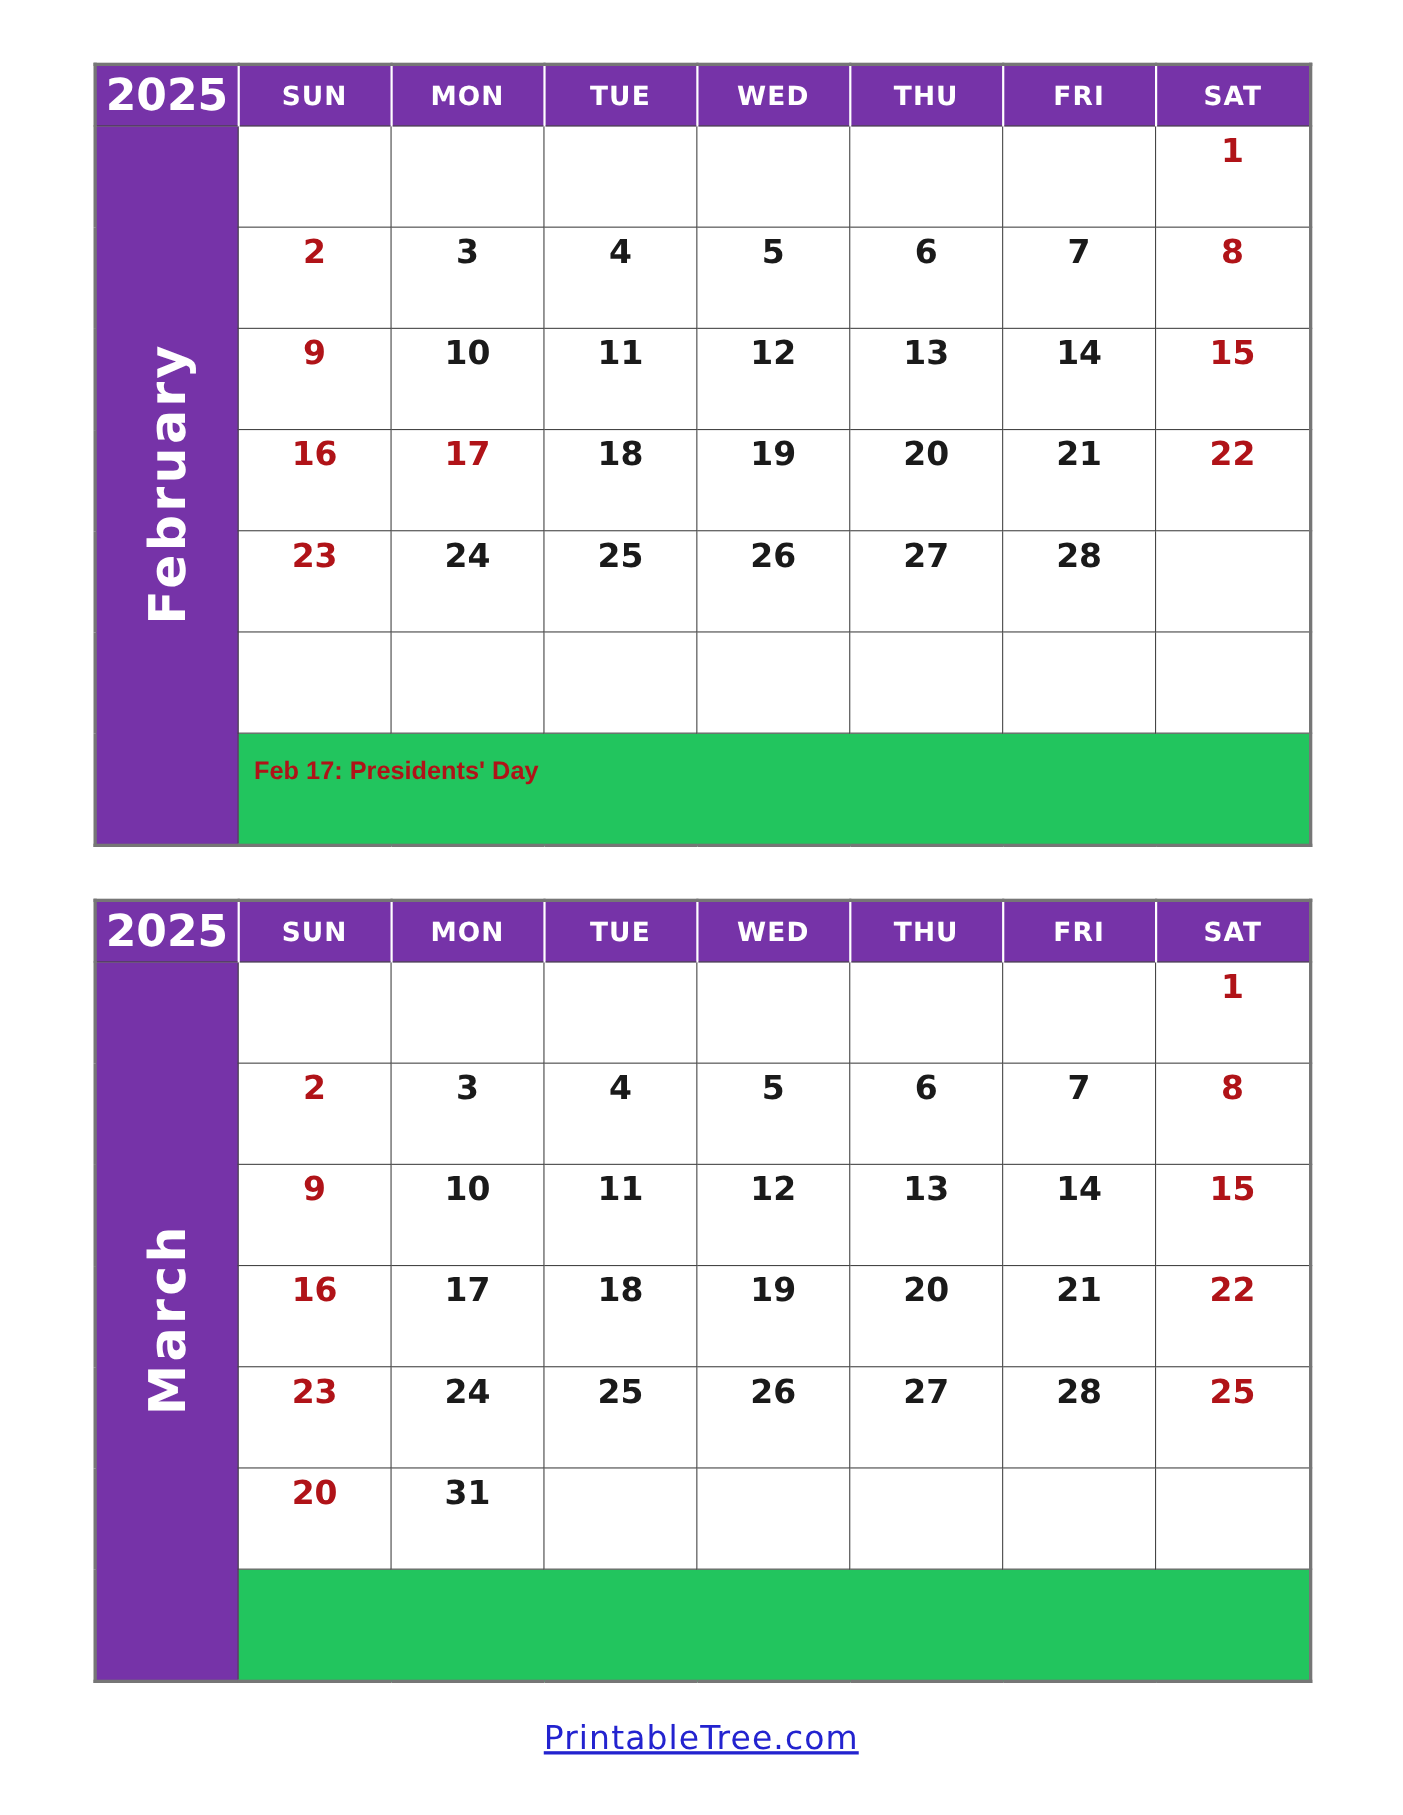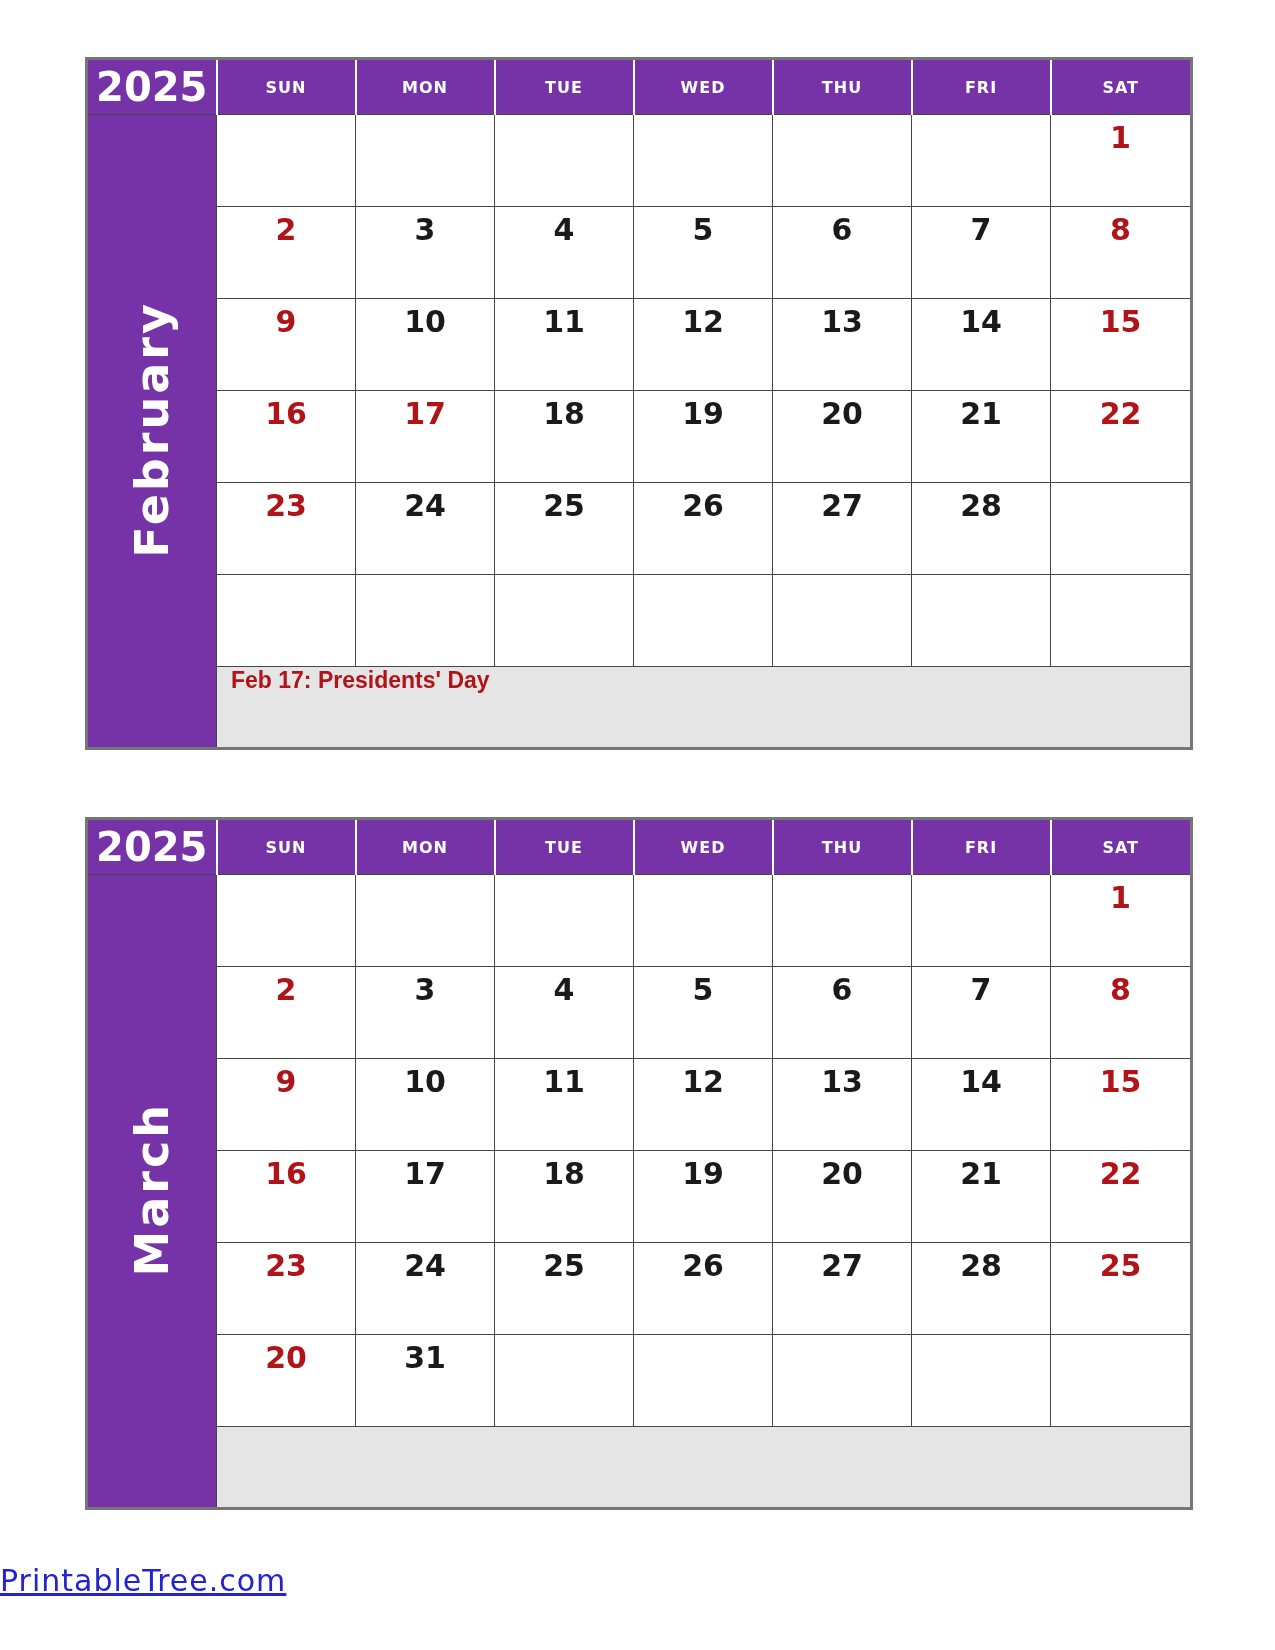--- a/index.html
+++ b/index.html
@@ -17,21 +17,21 @@
     width:1105px;
     border:3px solid #767676;
   }
   col.c-month{width:130px;}
   col.c-day{width:139px;}
   col.c-day-last{width:141px;}
   th.head-cell{
     background:var(--purple);
     color:#ffffff;
     font-weight:bold;
-    font-size:16px;
+    font-size:24px;
     height:52px;
     text-align:center;
     vertical-align:middle;
     border:2px solid #ffffff;
     border-bottom:1px solid #454545;
     letter-spacing:1px;
   }
   th.year-cell{font-size:40px;letter-spacing:0;}
   td{border:1px solid #454545;}
   td.month-cell{
@@ -57,31 +57,32 @@
     font-weight:bold;
     color:var(--ink);
     padding-top:5px;
     background:#ffffff;
   }
   td.day-cell.red{color:var(--red);}
   td.note-cell{
     height:80px;
     vertical-align:top;
     text-align:left;
-    padding:0 0 0 14px;
+    padding:20px 0 0 14px;
     color:var(--red);
     font-size:23px;
     font-weight:bold;
     font-family:"Liberation Sans",sans-serif;
-    background:#e5e5e5;
+    background:#22c55e;
   }
   .footer-link{
     position:absolute;
     top:1563px;left:0;
     width:100%;
+    text-align:center;
     font-size:30px;
     font-weight:normal;
     color:var(--link);
     text-decoration:underline;
     letter-spacing:1px;
   }
 </style>
 </head>
 <body>
 

